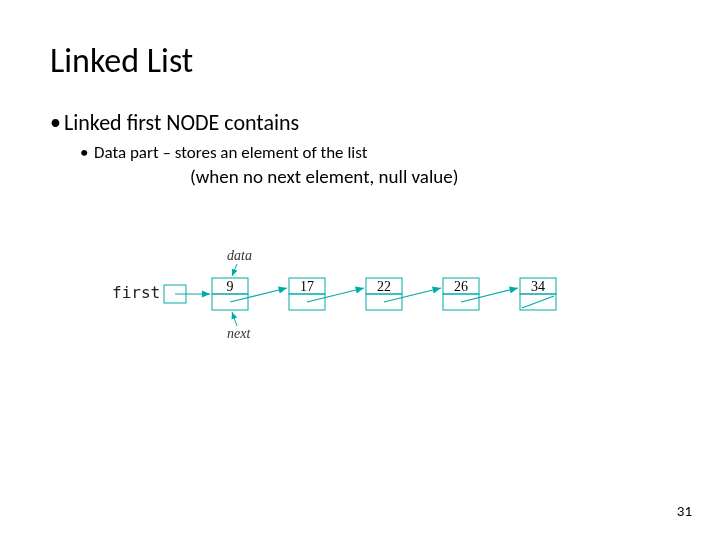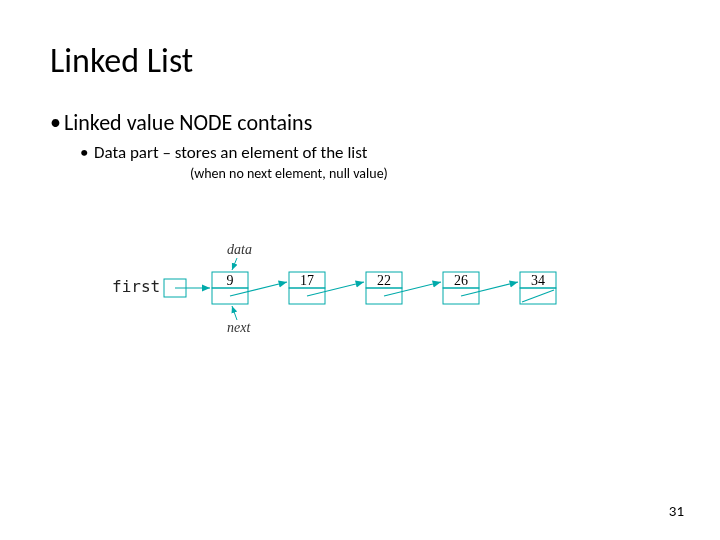--- a/index.html
+++ b/index.html
@@ -34,42 +34,42 @@
   }
   .lvl2 {
     font-size: 17px;
     margin: 0 0 2px 30px;
   }
   .lvl2 .dot {
     display: inline-block;
     width: 14px;
   }
   .lvl2cont {
-    font-size: 14px;
+    font-size: 19px;
     margin: 0 0 2px 140px;
   }
   .diagram {
     margin-top: 60px;
     margin-left: 62px;
   }
   .pagenum {
     position: absolute;
-    right: 36px;
+    right: 28px;
     bottom: 20px;
     font-size: 15px;
   }
 </style>
 </head>
 <body>
 
 <div class="slide">
   <h1 class="title">Linked List</h1>
 
   <p class="lvl1">
-    <span class="dot">•</span><span>Linked value NODE contains</span>
+    <span class="dot">•</span><span>Linked first NODE contains</span>
   </p>
   <p class="lvl2">
     <span class="dot">•</span><span>Data part – stores an element of the list</span>
   </p>
   <p class="lvl2cont">(when no next element, null value)</p>
 
   <div class="diagram">
     <svg width="480" height="95" viewBox="0 0 480 95">
       <defs>
         <marker id="arr" markerWidth="8" markerHeight="8" refX="7" refY="3" orient="auto">

